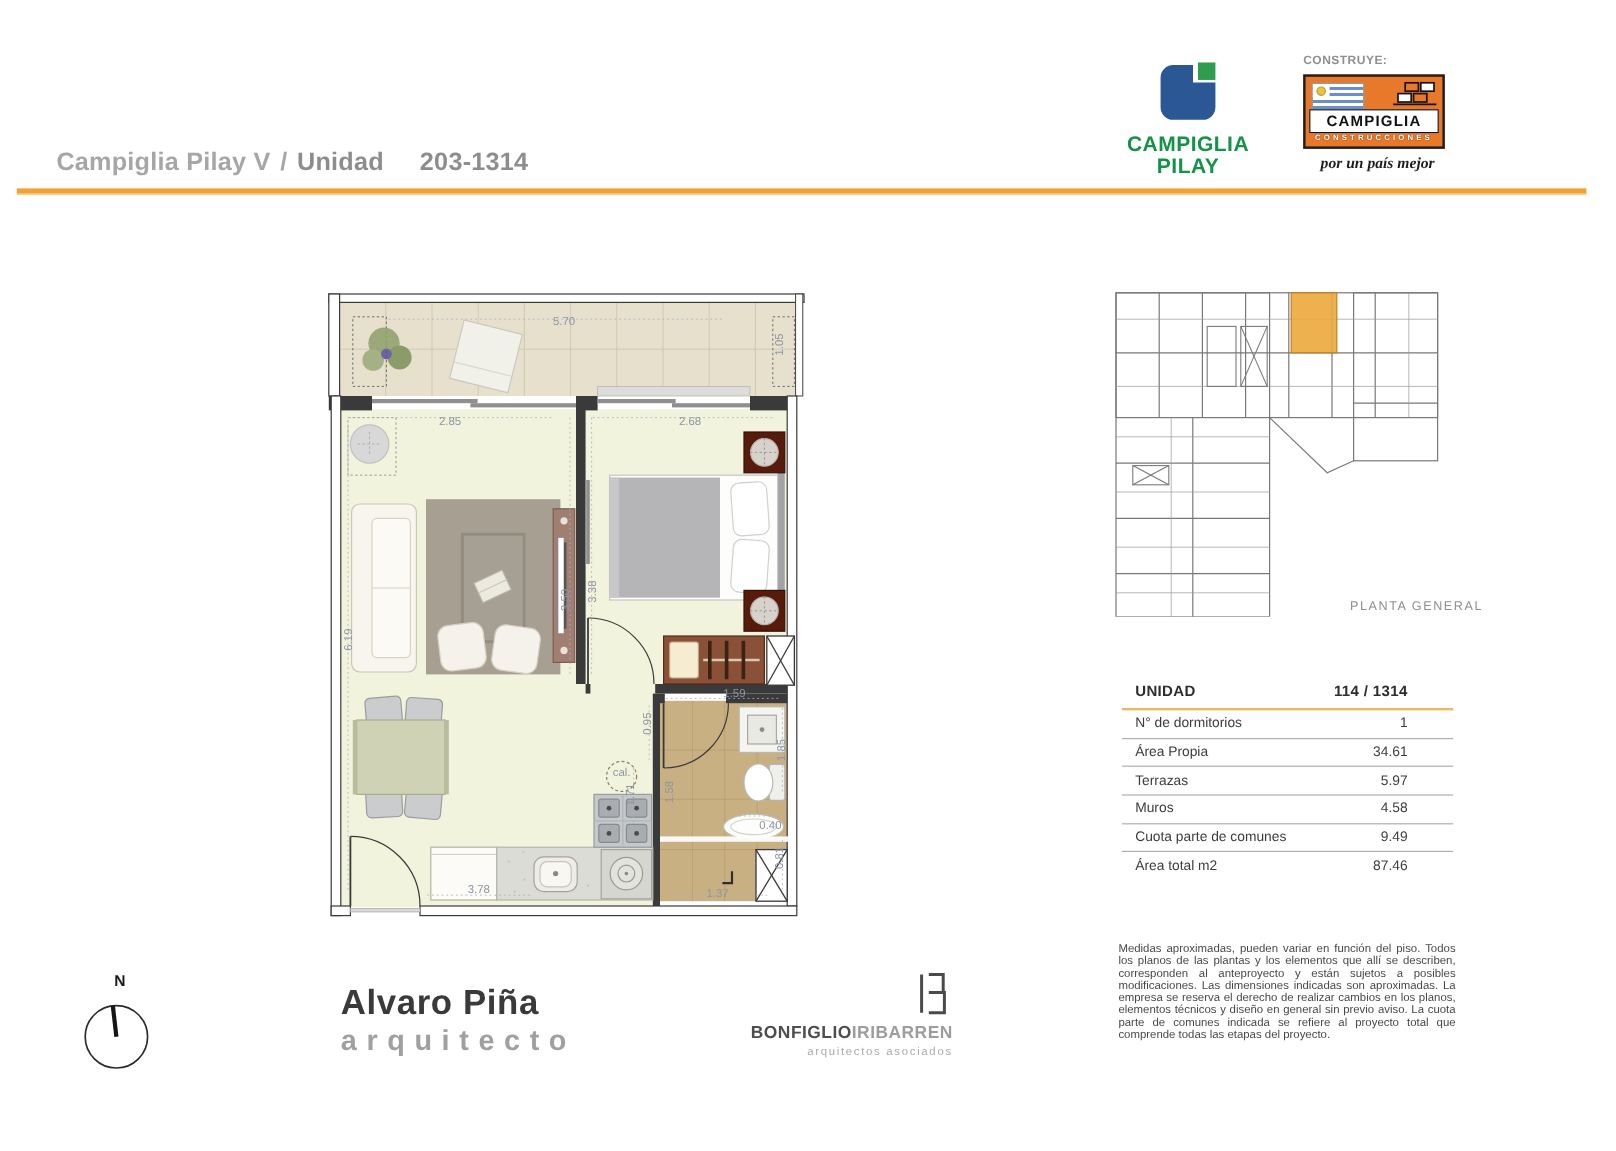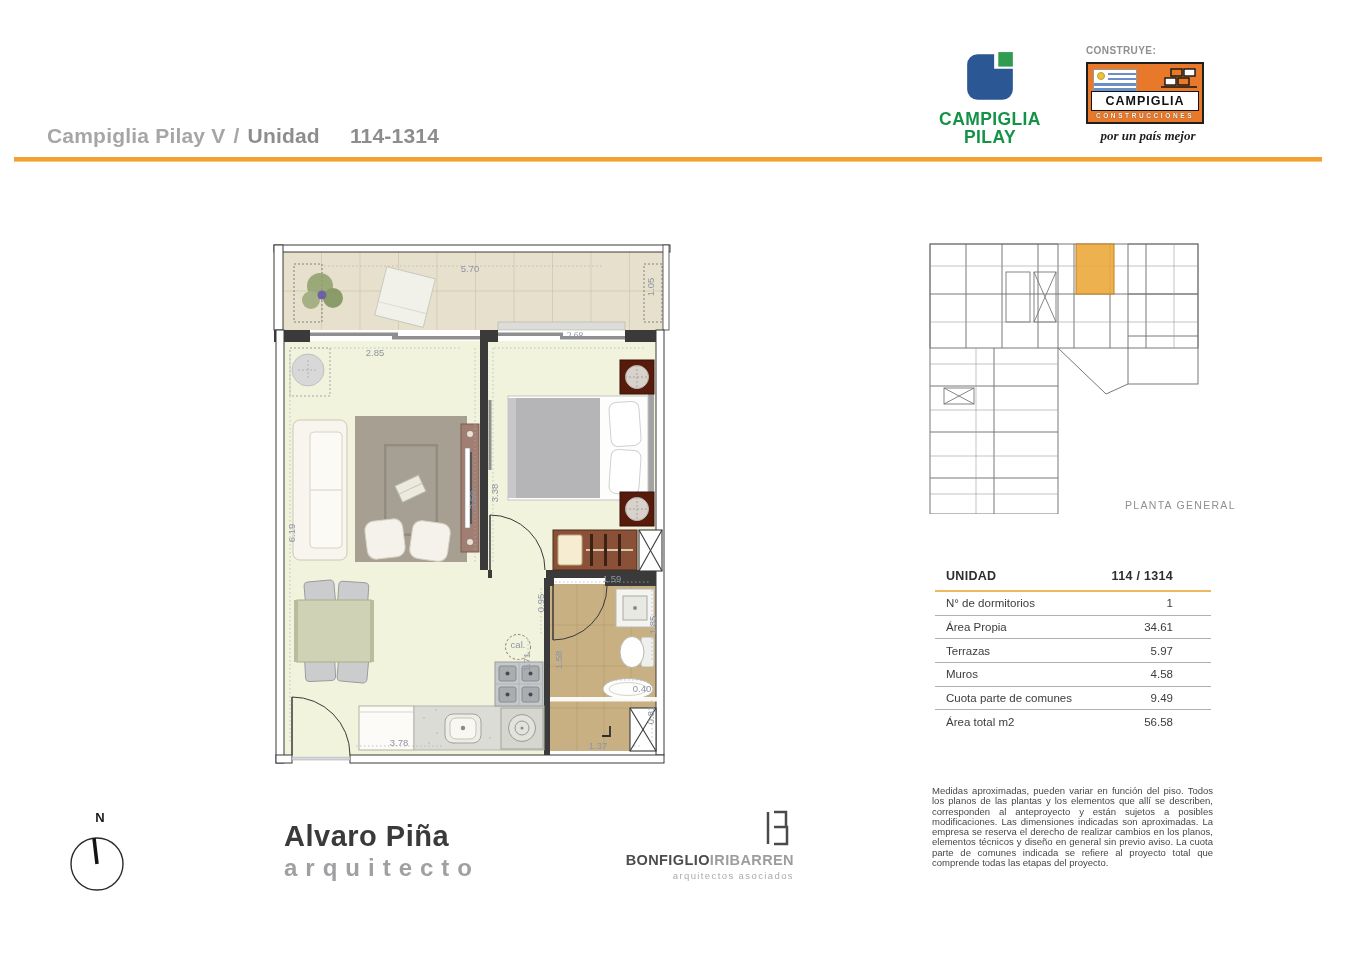--- a/index.html
+++ b/index.html
@@ -72,21 +72,21 @@
   .studio .dark{color:#4d4d4d;}
   .studio .light{color:#9d9d9d;}
   .studio .sub{margin-top:2px;font-size:9.5px;color:#ababab;letter-spacing:1.4px;}
 </style>
 </head>
 <body>
 
 <div class="page">
 
   <div class="title">
-    <span class="proj">Campiglia Pilay V</span><span class="sep">/</span><span class="unidad">Unidad</span><span class="unum">114-1314</span>
+    <span class="proj">Campiglia Pilay V</span><span class="sep">/</span><span class="unidad">Unidad</span><span class="unum">203-1314</span>
   </div>
   <div class="rule"></div>
 
   <div class="pilay">
     <svg width="54" height="54" viewBox="0 0 52 52">
       <path d="M14 4 H30 V18 H48 V38 A10 10 0 0 1 38 48 H14 A10 10 0 0 1 4 38 V14 A10 10 0 0 1 14 4 Z" fill="#2B5795"></path>
       <rect x="34" y="2" width="14" height="14" fill="#2F9C50"></rect>
     </svg>
     <div class="txt">
       <div>CAMPIGLIA</div>
@@ -322,21 +322,21 @@
       </g>
 
       <path d="M60,28 H340 M26,110 H198 M230,110 H382 M26,118 V505 M211,110 V325 M229,110 V325
                M291,344 H386 M277,350 V398 M388,352 V423 M296,398 V448 M264,402 V450
                M294,508 H378 M92,508 H178 M388,462 V503 M352,442 H388" stroke="#aab0bc" stroke-width=".7" stroke-dasharray="1.5 2.5" fill="none"></path>
     </svg>
     <div class="dims">
         <span class="dim" style="left: 206px; top: 30px;">5.70</span>
         <span class="dim rot" style="left: 386px; top: 49px;">1.05</span>
         <span class="dim" style="left: 111px; top: 114px;">2.85</span>
-        <span class="dim" style="left: 311px; top: 98px; font-family: Liberation Serif, serif;">2.68</span>
+        <span class="dim" style="left: 311px; top: 114px;">2.68</span>
         <span class="dim rot" style="left: 27px; top: 295px;">6.19</span>
         <span class="dim rot" style="left: 208px; top: 262px;">3.50</span>
         <span class="dim rot" style="left: 230px; top: 255px;">3.38</span>
         <span class="dim" style="left: 348px; top: 340px;">1.59</span>
         <span class="dim rot" style="left: 276px; top: 365px;">0.95</span>
         <span class="dim rot" style="left: 388px; top: 387px;">1.85</span>
         <span class="dim rot" style="left: 294px; top: 422px;">1.58</span>
         <span class="dim rot" style="left: 262px; top: 424px;">1.71</span>
         <span class="dim" style="left: 378px; top: 450px;">0.40</span>
         <span class="dim rot" style="left: 386px; top: 477px;">0.81</span>
@@ -392,21 +392,21 @@
         <div class="trow">
           <span class="lbl">Muros</span>
           <span class="val">4.58</span>
         </div>
         <div class="trow">
           <span class="lbl">Cuota parte de comunes</span>
           <span class="val">9.49</span>
         </div>
         <div class="trow">
           <span class="lbl">Área total m2</span>
-          <span class="val">56.58</span>
+          <span class="val">87.46</span>
         </div>
       </div>
   </div>
 
   <div class="disc">Medidas aproximadas, pueden variar en función del piso. Todos los planos de las plantas y los elementos que allí se describen, corresponden al anteproyecto y están sujetos a posibles modificaciones. Las dimensiones indicadas son aproximadas. La empresa se reserva el derecho de realizar cambios en los planos, elementos técnicos y diseño en general sin previo aviso. La cuota parte de comunes indicada se refiere al proyecto total que comprende todas las etapas del proyecto.</div>
 
   <div class="compass">
     <span class="n">N</span>
     <svg width="70" height="85" viewBox="0 0 70 85">
       <circle cx="34" cy="52" r="26" fill="none" stroke="#2b2b2b" stroke-width="1.4"></circle>

